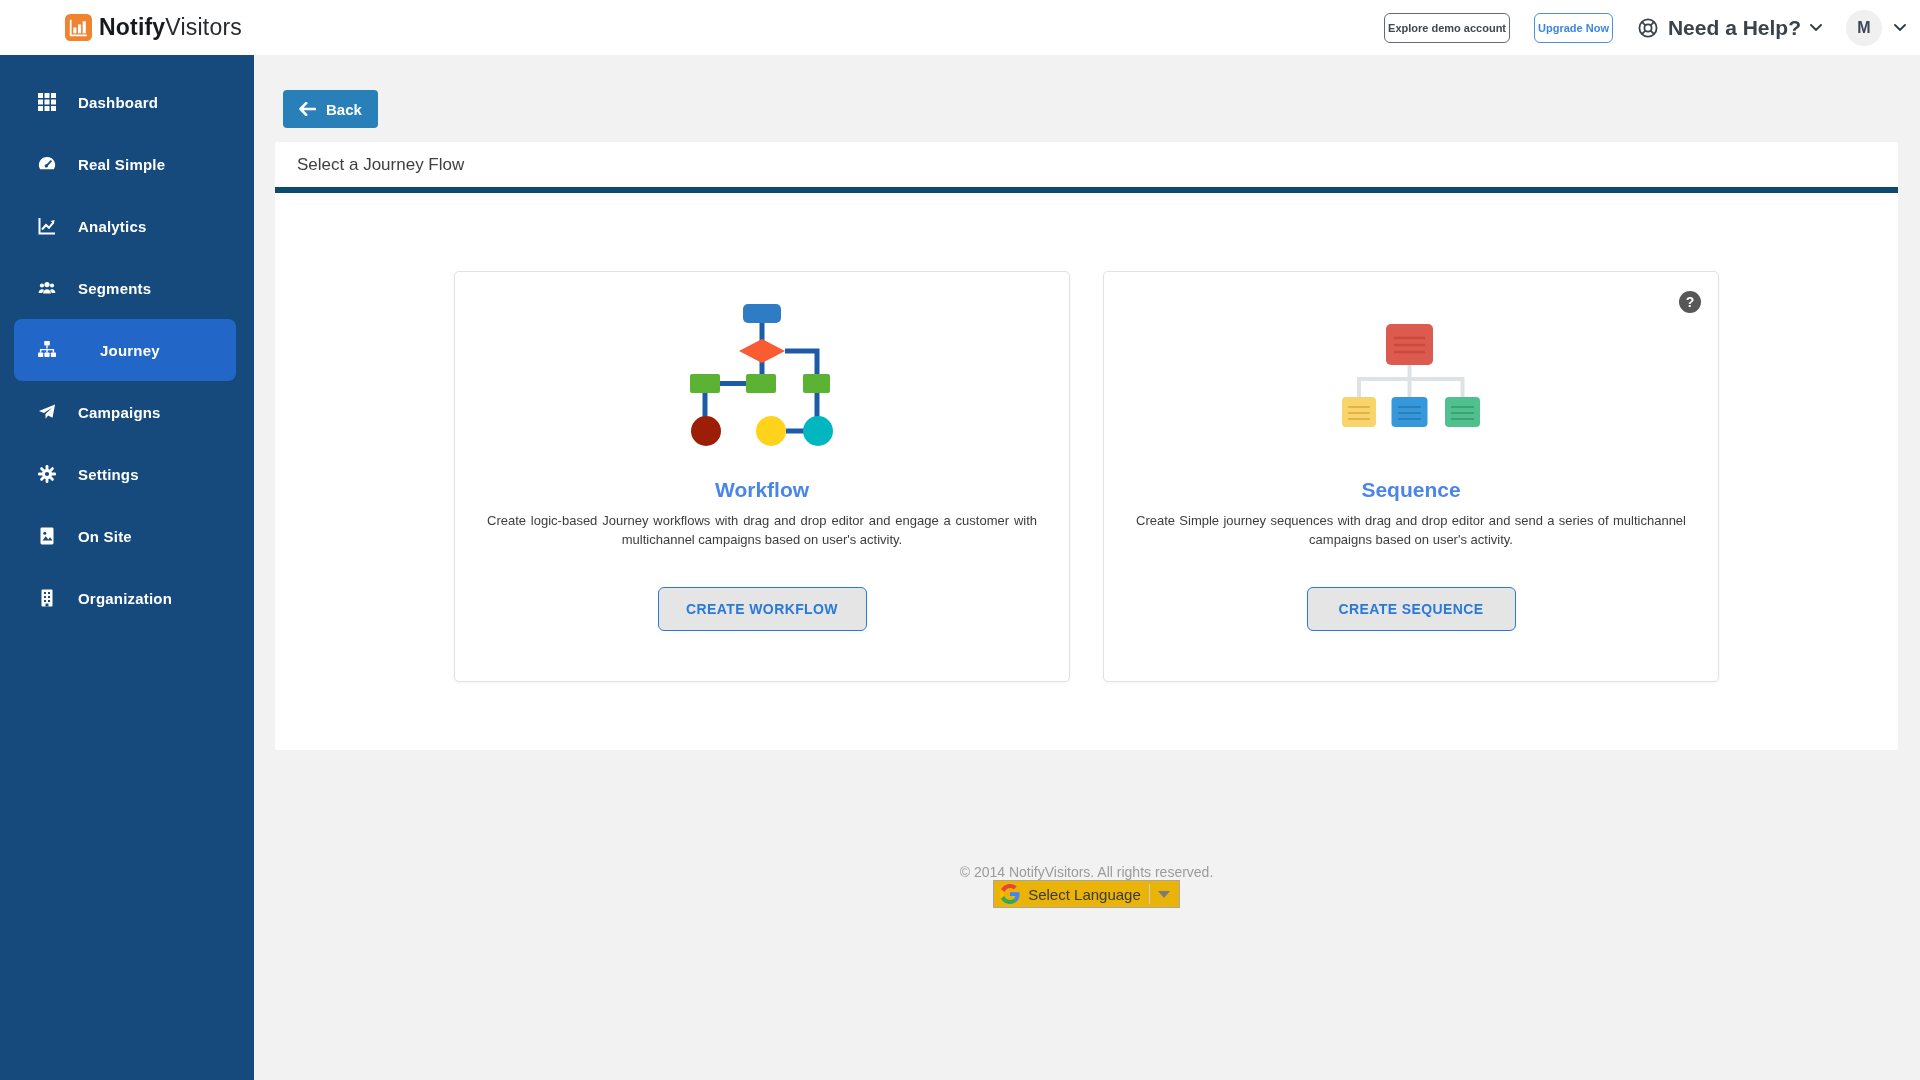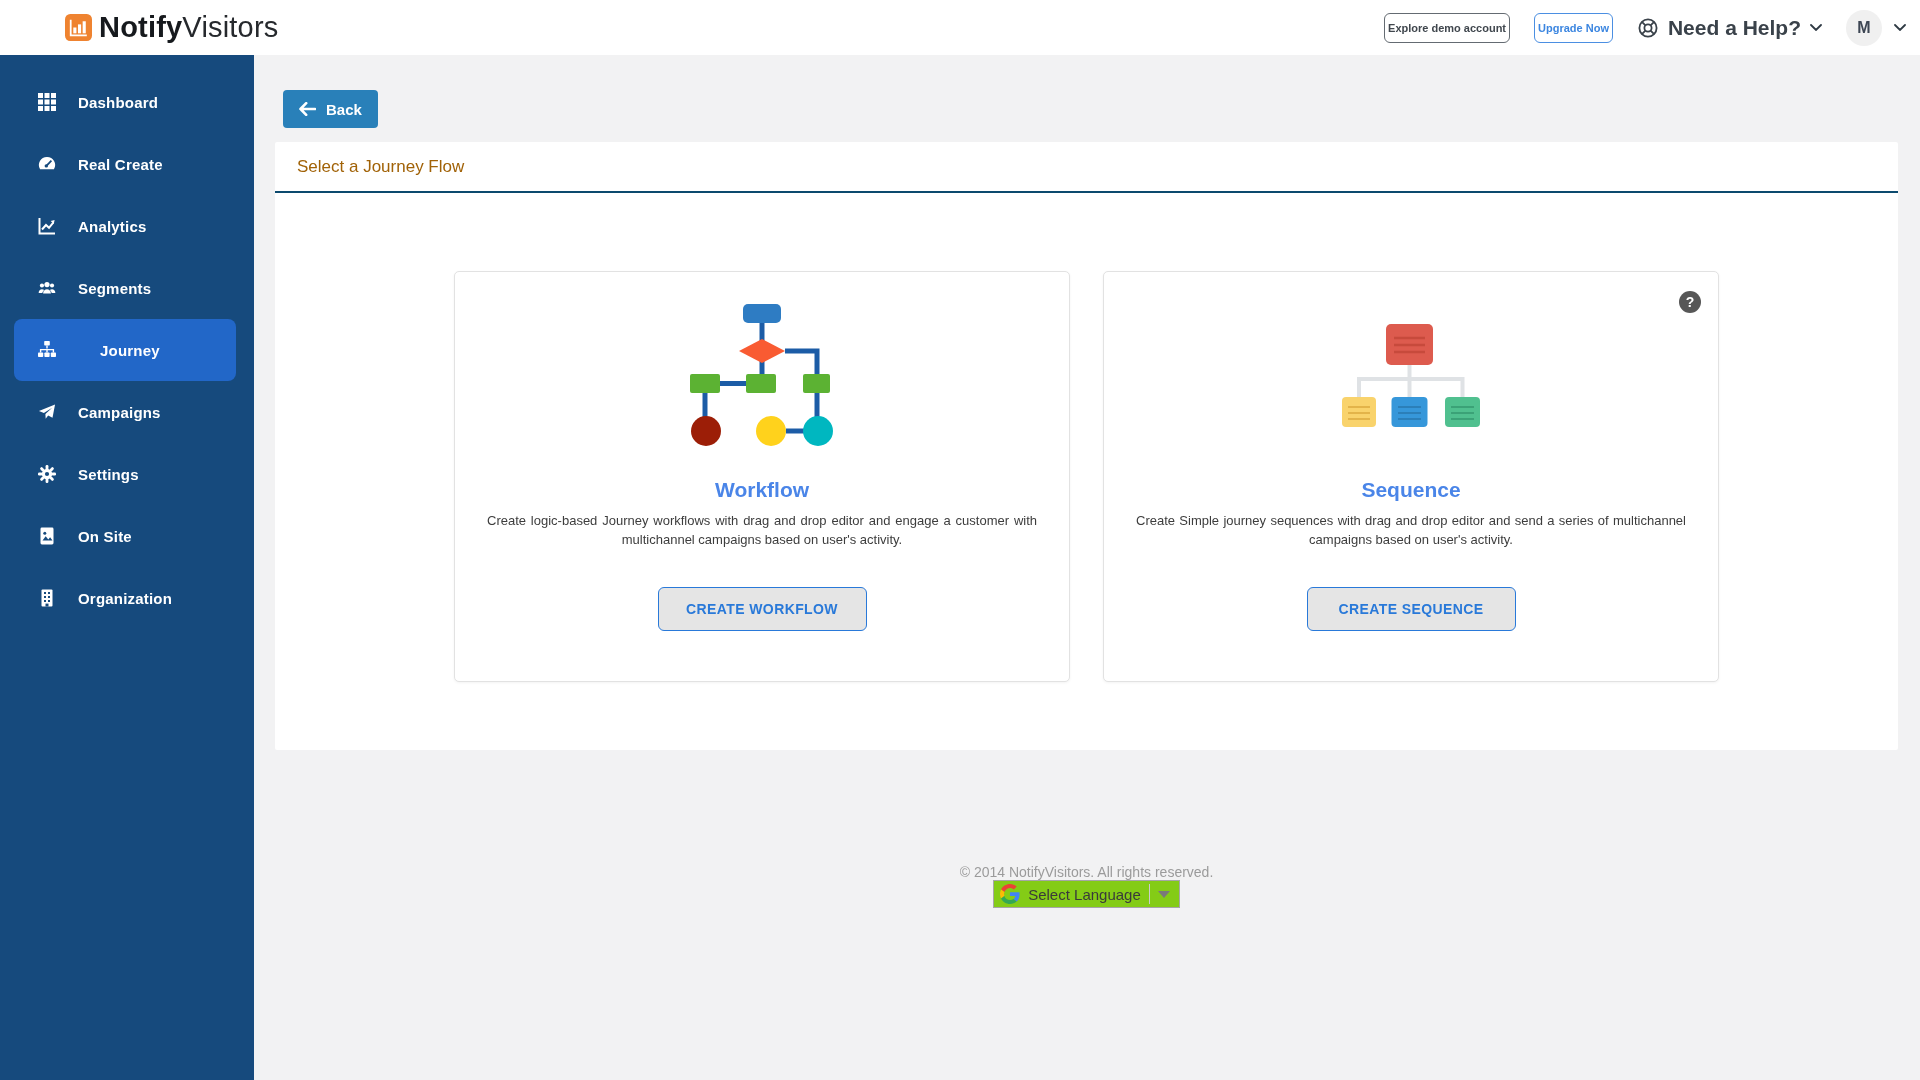--- a/index.html
+++ b/index.html
@@ -3,21 +3,21 @@
 <meta charset="utf-8">
 <style>
   * { margin:0; padding:0; box-sizing:border-box; }
   html,body { width:1920px; height:1080px; overflow:hidden;
     font-family:"Liberation Sans","DejaVu Sans",sans-serif; background:#f2f2f3; }
 
   
   .topbar { height:55px; background:#fff; display:flex; align-items:center;
     padding:0 14px 0 65px; position:relative; z-index:5; }
   .logo { display:flex; align-items:center; gap:7px; }
-  .logo-text { font-size:29px; letter-spacing:.2px; color:#16191d; }
+  .logo-text { font-size:23px; letter-spacing:.2px; color:#16191d; }
   .logo-text .bold { font-weight:800; }
   .logo-text .light { font-weight:400; color:#26292d; }
   .topbar-right { margin-left:auto; display:flex; align-items:center; gap:24px; }
   .btn { background:#fff; border-radius:6px; padding:8px 3px; font-size:11px;
     font-weight:600; cursor:pointer; font-family:inherit; }
   .btn-gray { border:1px solid #646b72; color:#40474e; }
   .btn-blue { border:1px solid #4b8fe2; color:#3c86e0; }
   .help-menu { display:flex; align-items:center; gap:9px; color:#3a424a;
     font-weight:600; font-size:21px; cursor:pointer; }
   .chev { width:12px; height:7px; color:#2f3a44; }
@@ -39,21 +39,21 @@
 
   .content { flex:1; background:#f2f2f3; }
 
   
   .back-btn { margin:35px 0 0 29px; display:inline-flex; align-items:center;
     gap:10px; background:#2980b9; color:#fff; border:none; border-radius:4px;
     height:38px; padding:0 16px; font-weight:700; font-size:15px;
     cursor:pointer; font-family:inherit; }
   .panel { background:#fff; margin:14px 22px 0 21px; border-radius:2px; }
   .panel-header { height:51px; display:flex; align-items:center; padding:0 22px;
-    font-size:17px; color:#a16207; border-bottom:2px solid #0c4a6e; }
+    font-size:17px; color:#404040; border-bottom:6px solid #0c4a6e; }
   .panel-body { display:flex; justify-content:center; gap:33px;
     padding:78px 0 68px; }
 
   
   .card { width:616px; height:411px; border:1px solid #e2e2e2; border-radius:5px;
     background:#fff; position:relative; display:flex; flex-direction:column;
     align-items:center; box-shadow:0 1px 3px rgba(0,0,0,.05); }
   .diagram-wrap { height:206px; display:flex; align-items:center;
     justify-content:center; }
   .card-title { font-size:21px; font-weight:700; color:#4a85e8; }
@@ -65,21 +65,21 @@
     font-family:inherit; }
   .help-badge { position:absolute; top:19px; right:17px; width:22px; height:22px;
     border-radius:50%; background:#575757; color:#fff; display:flex;
     align-items:center; justify-content:center; font-size:14px; font-weight:700;
     cursor:pointer; }
 
   
   .footer-row { display:flex; justify-content:space-between; align-items:center;
     margin:114px 30px 0 29px;flex-direction:column; }
   .copyright { color:#9b9b9b; font-size:14px; }
-  .lang-widget { display:flex; align-items:center; gap:8px; background:#84cc16;
+  .lang-widget { display:flex; align-items:center; gap:8px; background:#eab308;
     border:1px solid #a6a6a6; padding:3px 9px 3px 6px; cursor:pointer;
     color:#3a3a3a; font-size:15px; }
   .lang-divider { width:1px; height:20px; background:#ccc; }
   .lang-caret { width:0; height:0; border-left:6px solid transparent;
     border-right:6px solid transparent; border-top:7px solid #7a7a7a; }
 </style>
 </head>
 <body>
 
 <header class="topbar">
@@ -143,21 +143,21 @@
     </div>
 
     <div class="nav-item">
       <span class="nav-icon">
         <svg viewBox="0 0 18 18">
             <path fill="#fff" d="M9 2a8 8 0 0 0-6.9 12.2h13.8A8 8 0 0 0 9 2z"></path>
             <path d="M8.4 10.8 13.4 5.6" stroke="#164a7d" stroke-width="1.8"></path>
             <circle cx="8.3" cy="10.9" r="1.7" fill="#164a7d"></circle>
           </svg>
       </span>
-      <span>Real Create</span>
+      <span>Real Simple</span>
     </div>
 
     <div class="nav-item">
       <span class="nav-icon">
         <svg viewBox="0 0 18 18">
             <path d="M1.5 1v15.5H17" stroke="#fff" stroke-width="2" fill="none"></path>
             <path d="M4 12.5l4-4.5 3 2.8 4.2-5.2" stroke="#fff" stroke-width="2" fill="none"></path>
             <path d="M12.6 4l4-.9-.8 3.9z" fill="#fff"></path>
           </svg>
       </span>

